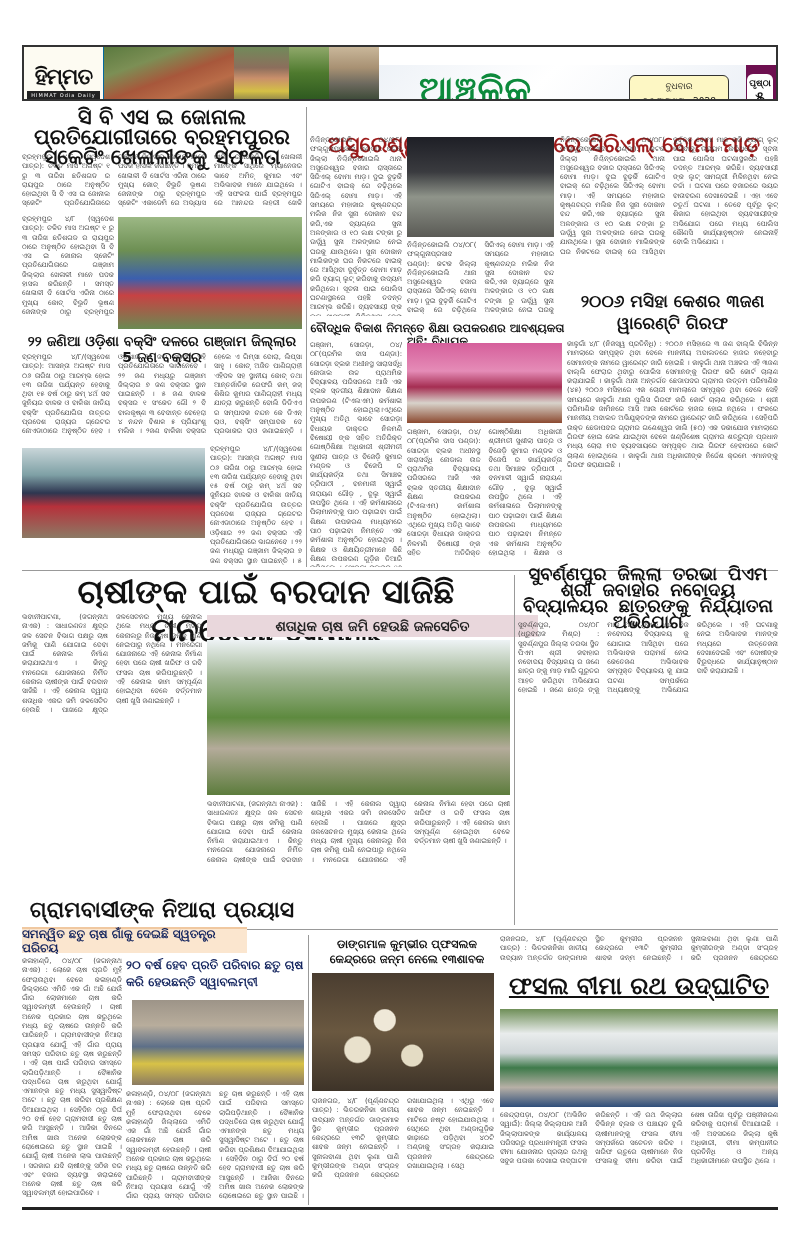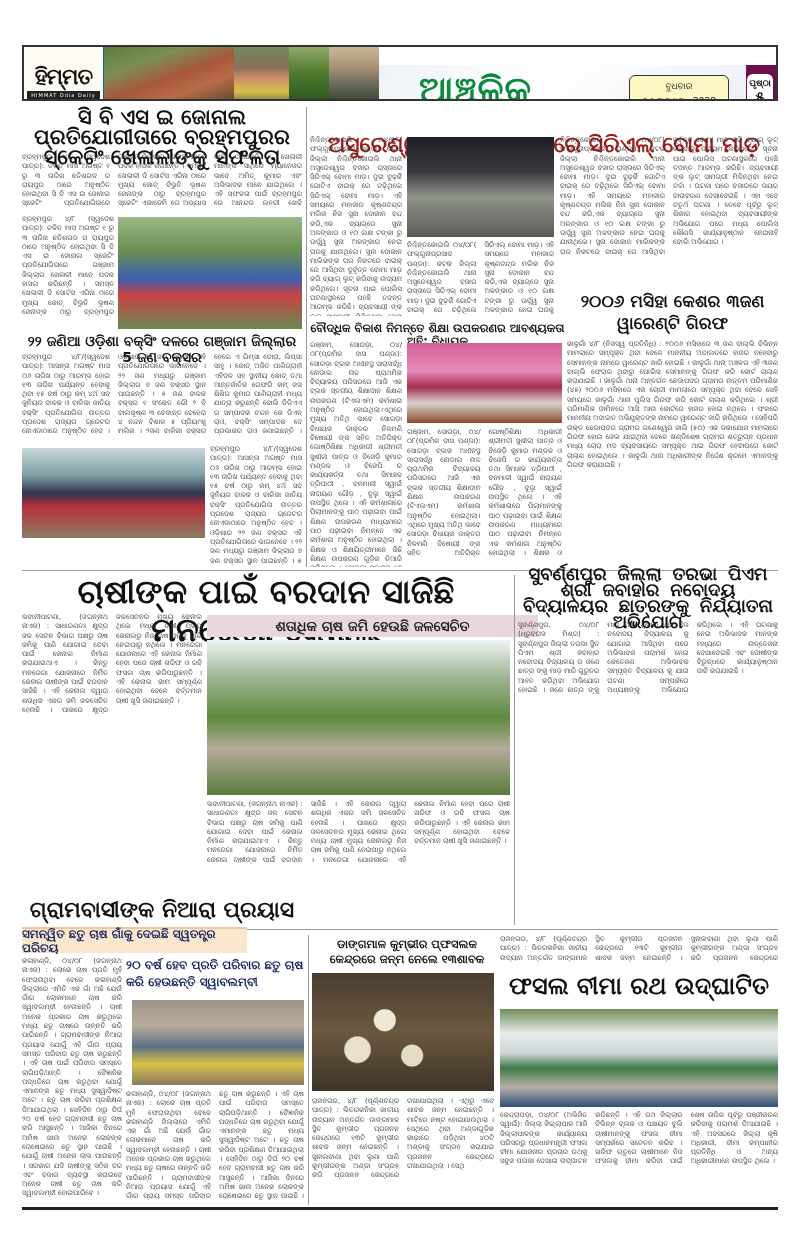--- a/index.html
+++ b/index.html
@@ -127,18 +127,18 @@
   <div class="img img-mushroom" style="left:110px; top:955px; width:172px; height:85px;"></div>
   <div class="body-text" style="left:104px; top:1045px; width:178px; height:115px; column-count:2;">କଳାହାଣ୍ଡି, ୦୪/୦୮ (ଜଗନ୍ନାଥ ନାଏକ) : ଲୋକେ ଚାଷ ପ୍ରତି ମୁହଁ ଫେରାଉଥିବା ବେଳେ କଳାହାଣ୍ଡି ଜିଲ୍ଲାରେ ଏମିତି ଏକ ଗାଁ ଅଛି ଯେଉଁ ଗାଁର ଲୋକମାନେ ଚାଷ କରି ସ୍ୱାବଲମ୍ବୀ ହେଉଛନ୍ତି । ଚାଷୀ ଅନେକ ପ୍ରକାର ଚାଷ କରୁଥିଲେ ମଧ୍ୟ ଛତୁ ଚାଷରେ ଉନ୍ନତି କରି ପାରିଛନ୍ତି । ଗ୍ରାମବାସୀଙ୍କ ନିଆରା ପ୍ରୟାସ ଯୋଗୁଁ ଏହି ଗାଁର ପ୍ରାୟ ସମସ୍ତ ପରିବାର ଛତୁ ଚାଷ କରୁଛନ୍ତି । ଏହି ଚାଷ ପାଇଁ ପରିବାର ସମସ୍ତେ ଲାଗିପଡ଼ିଥାନ୍ତି । ବୈଜ୍ଞାନିକ ପଦ୍ଧତିରେ ଚାଷ କରୁଥିବା ଯୋଗୁଁ ଏମାନଙ୍କ ଛତୁ ମଧ୍ୟ ସୁସ୍ୱାଦିଷ୍ଟ ଅଟେ । ଛତୁ ଚାଷ କରିବା ପ୍ରଶିକ୍ଷଣ ଦିଆଯାଇଥିଲା । ସେହିଦିନ ଠାରୁ ଦିର୍ଘ ୨୦ ବର୍ଷ ହେବ ଗ୍ରାମବାସୀ ଛତୁ ଚାଷ କରି ଆସୁଛନ୍ତି । ଆଜିକା ଦିନରେ ଅମିଷ ଖାଉ ଅନେକ ଲୋକଙ୍କ ରୋଷେଇରେ ଛତୁ ସ୍ଥାନ ପାଇଛି । ଯୋଗୁଁ ଚାଷୀ ଅନେକ ଲାଭ ପାଉଛନ୍ତି । ସରକାର ଯଦି ଚାଷୀଙ୍କୁ ସଠିକ ଦର ଏବଂ ବଜାର ବ୍ୟବସ୍ଥା କରାଇବେ ଅନେକ ଚାଷୀ ଛତୁ ଚାଷ କରି ସ୍ୱାବଲମ୍ବୀ ହୋଇପାରିବେ ।</div>
 
   <div class="rule-v" style="left:286px; top:890px; height:270px;"></div>
 
   <div class="headline hl-black" style="left:290px; top:892px; width:190px; font-size:11.5px; line-height:15px;">ଡାଙ୍ଗମାଳ କୁମ୍ଭୀର ପ୍ଫସଲକ କେନ୍ଦ୍ରରେ ଜନ୍ମ ନେଲେ ୧୩ଶାବକ</div>
   <div class="img img-eggs" style="left:290px; top:928px; width:182px; height:118px;"></div>
   <div class="body-text" style="left:290px; top:1052px; width:182px; height:108px; column-count:2;">ରାଜନଗର, ୪/୮ (ପୂର୍ଣ୍ଣଚନ୍ଦ୍ର ପାତ୍ର) : ଭିତରକନିକା ଜାତୀୟ ଉଦ୍ୟାନ ଅନ୍ତର୍ଗତ ଡାଙ୍ଗମାଳ ସ୍ଥିତ କୁମ୍ଭୀର ପ୍ରଜନନ କେନ୍ଦ୍ରରେ ୧୩ଟି କୁମ୍ଭୀର ଶାବକ ଜନ୍ମ ନେଇଛନ୍ତି । ସୁନାଲବାଣା ଥିବା ଲୁଣା ପାଣି କୁମ୍ଭୀରଙ୍କ ଅଣ୍ଡା ସଂଗ୍ରହ କରି ପ୍ରଜନନ କେନ୍ଦ୍ରରେ ରଖାଯାଇଥିଲା । ଏଥିରୁ ଏବେ ଶାବକ ଜନ୍ମ ନେଇଛନ୍ତି । ମାଟିରେ ନଷ୍ଟ ହୋଇଯାଉଥିଲା । ସେଥିରେ ଥିବା ଅଣ୍ଡାଗୁଡ଼ିକ କାଢ଼ାରେ ପଡ଼ିଥିବା ୪୦ଟି ଅଣ୍ଡାକୁ ସଂଗ୍ରହ କରାଯାଇ ପ୍ରଜନନ କେନ୍ଦ୍ରରେ ରଖାଯାଇଥିଲା । ସେଥି</div>
   <div class="body-text" style="left:478px; top:890px; width:278px; height:32px; column-count:3;">ରାଜନଗର, ୪/୮ (ପୂର୍ଣ୍ଣଚନ୍ଦ୍ର ପାତ୍ର) : ଭିତରକନିକା ଜାତୀୟ ଉଦ୍ୟାନ ଅନ୍ତର୍ଗତ ଡାଙ୍ଗମାଳ ସ୍ଥିତ କୁମ୍ଭୀର ପ୍ରଜନନ କେନ୍ଦ୍ରରେ ୧୩ଟି କୁମ୍ଭୀର ଶାବକ ଜନ୍ମ ନେଇଛନ୍ତି । ସୁନାଲବାଣା ଥିବା ଲୁଣା ପାଣି କୁମ୍ଭୀରଙ୍କ ଅଣ୍ଡା ସଂଗ୍ରହ କରି ପ୍ରଜନନ କେନ୍ଦ୍ରରେ ରଖାଯାଇଥିଲା । ଏଥିରୁ ଏବେ ଶାବକ ଜନ୍ମ ନେଇଛନ୍ତି । ମାଟିରେ ନଷ୍ଟ ହୋଇଯାଉଥିଲା । ସେଥିରେ ଥିବା ଅଣ୍ଡାଗୁଡ଼ିକ କାଢ଼ାରେ ପଡ଼ିଥିବା ୪୦ଟି ଅଣ୍ଡାକୁ ସଂଗ୍ରହ କରାଯାଇ ପ୍ରଜନନ କେନ୍ଦ୍ରରେ ରଖାଯାଇଥିଲା । ସେଥି</div>
 
-  <div class="headline hl-black" style="left:478px; top:928px; width:278px; font-size:24px;">ଫସଲ ବୀମା ରଥ ଉଦ୍‌ଘାଟିତ</div>
+  <div class="headline hl-black" style="left:478px; top:928px; width:278px; font-size:24px;text-decoration:underline;">ଫସଲ ବୀମା ରଥ ଉଦ୍‌ଘାଟିତ</div>
   <div class="img img-rath" style="left:478px; top:964px; width:278px; height:98px;"></div>
   <div class="body-text" style="left:478px; top:1066px; width:278px; height:94px; column-count:3;">କେନ୍ଦ୍ରାପଡ଼ା, ୦୪/୦୮ (ଅଭିଜିତ ସ୍ୱାଇଁ): ଜିଲ୍ଲା ଜିଲ୍ଲାପାଳ ଆଜି ଜିଲ୍ଲାପାଳଙ୍କ କାର୍ଯ୍ୟାଳୟ ପରିସରରୁ ପ୍ରଧାନମନ୍ତ୍ରୀ ଫସଲ ବୀମା ଯୋଜନାର ପ୍ରଚାର ରଥକୁ ସବୁଜ ପତାକା ଦେଖାଇ ଉଦ୍‌ଘାଟନ କରିଛନ୍ତି । ଏହି ରଥ ଜିଲ୍ଲାର ବିଭିନ୍ନ ବ୍ଲକ ଓ ପଞ୍ଚାୟତ ବୁଲି ଚାଷୀମାନଙ୍କୁ ଫସଲ ବୀମା ସମ୍ପର୍କରେ ସଚେତନ କରିବ । ଖରିଫ ଋତୁରେ ଚାଷୀମାନେ ନିଜ ଫସଲକୁ ବୀମା କରିବା ପାଇଁ ଶେଷ ତାରିଖ ପୂର୍ବରୁ ପଞ୍ଜୀକରଣ କରିବାକୁ ପରାମର୍ଶ ଦିଆଯାଇଛି । ଏହି ଅବସରରେ ଜିଲ୍ଲା କୃଷି ଅଧିକାରୀ, ବୀମା କମ୍ପାନୀର ପ୍ରତିନିଧି ଓ ଅନ୍ୟ ଅଧିକାରୀମାନେ ଉପସ୍ଥିତ ଥିଲେ ।</div>
 
   <div class="rule-h" style="left:0; top:1162px; width:756px; height:3px;"></div>
 </div>
 
 </body></html>

